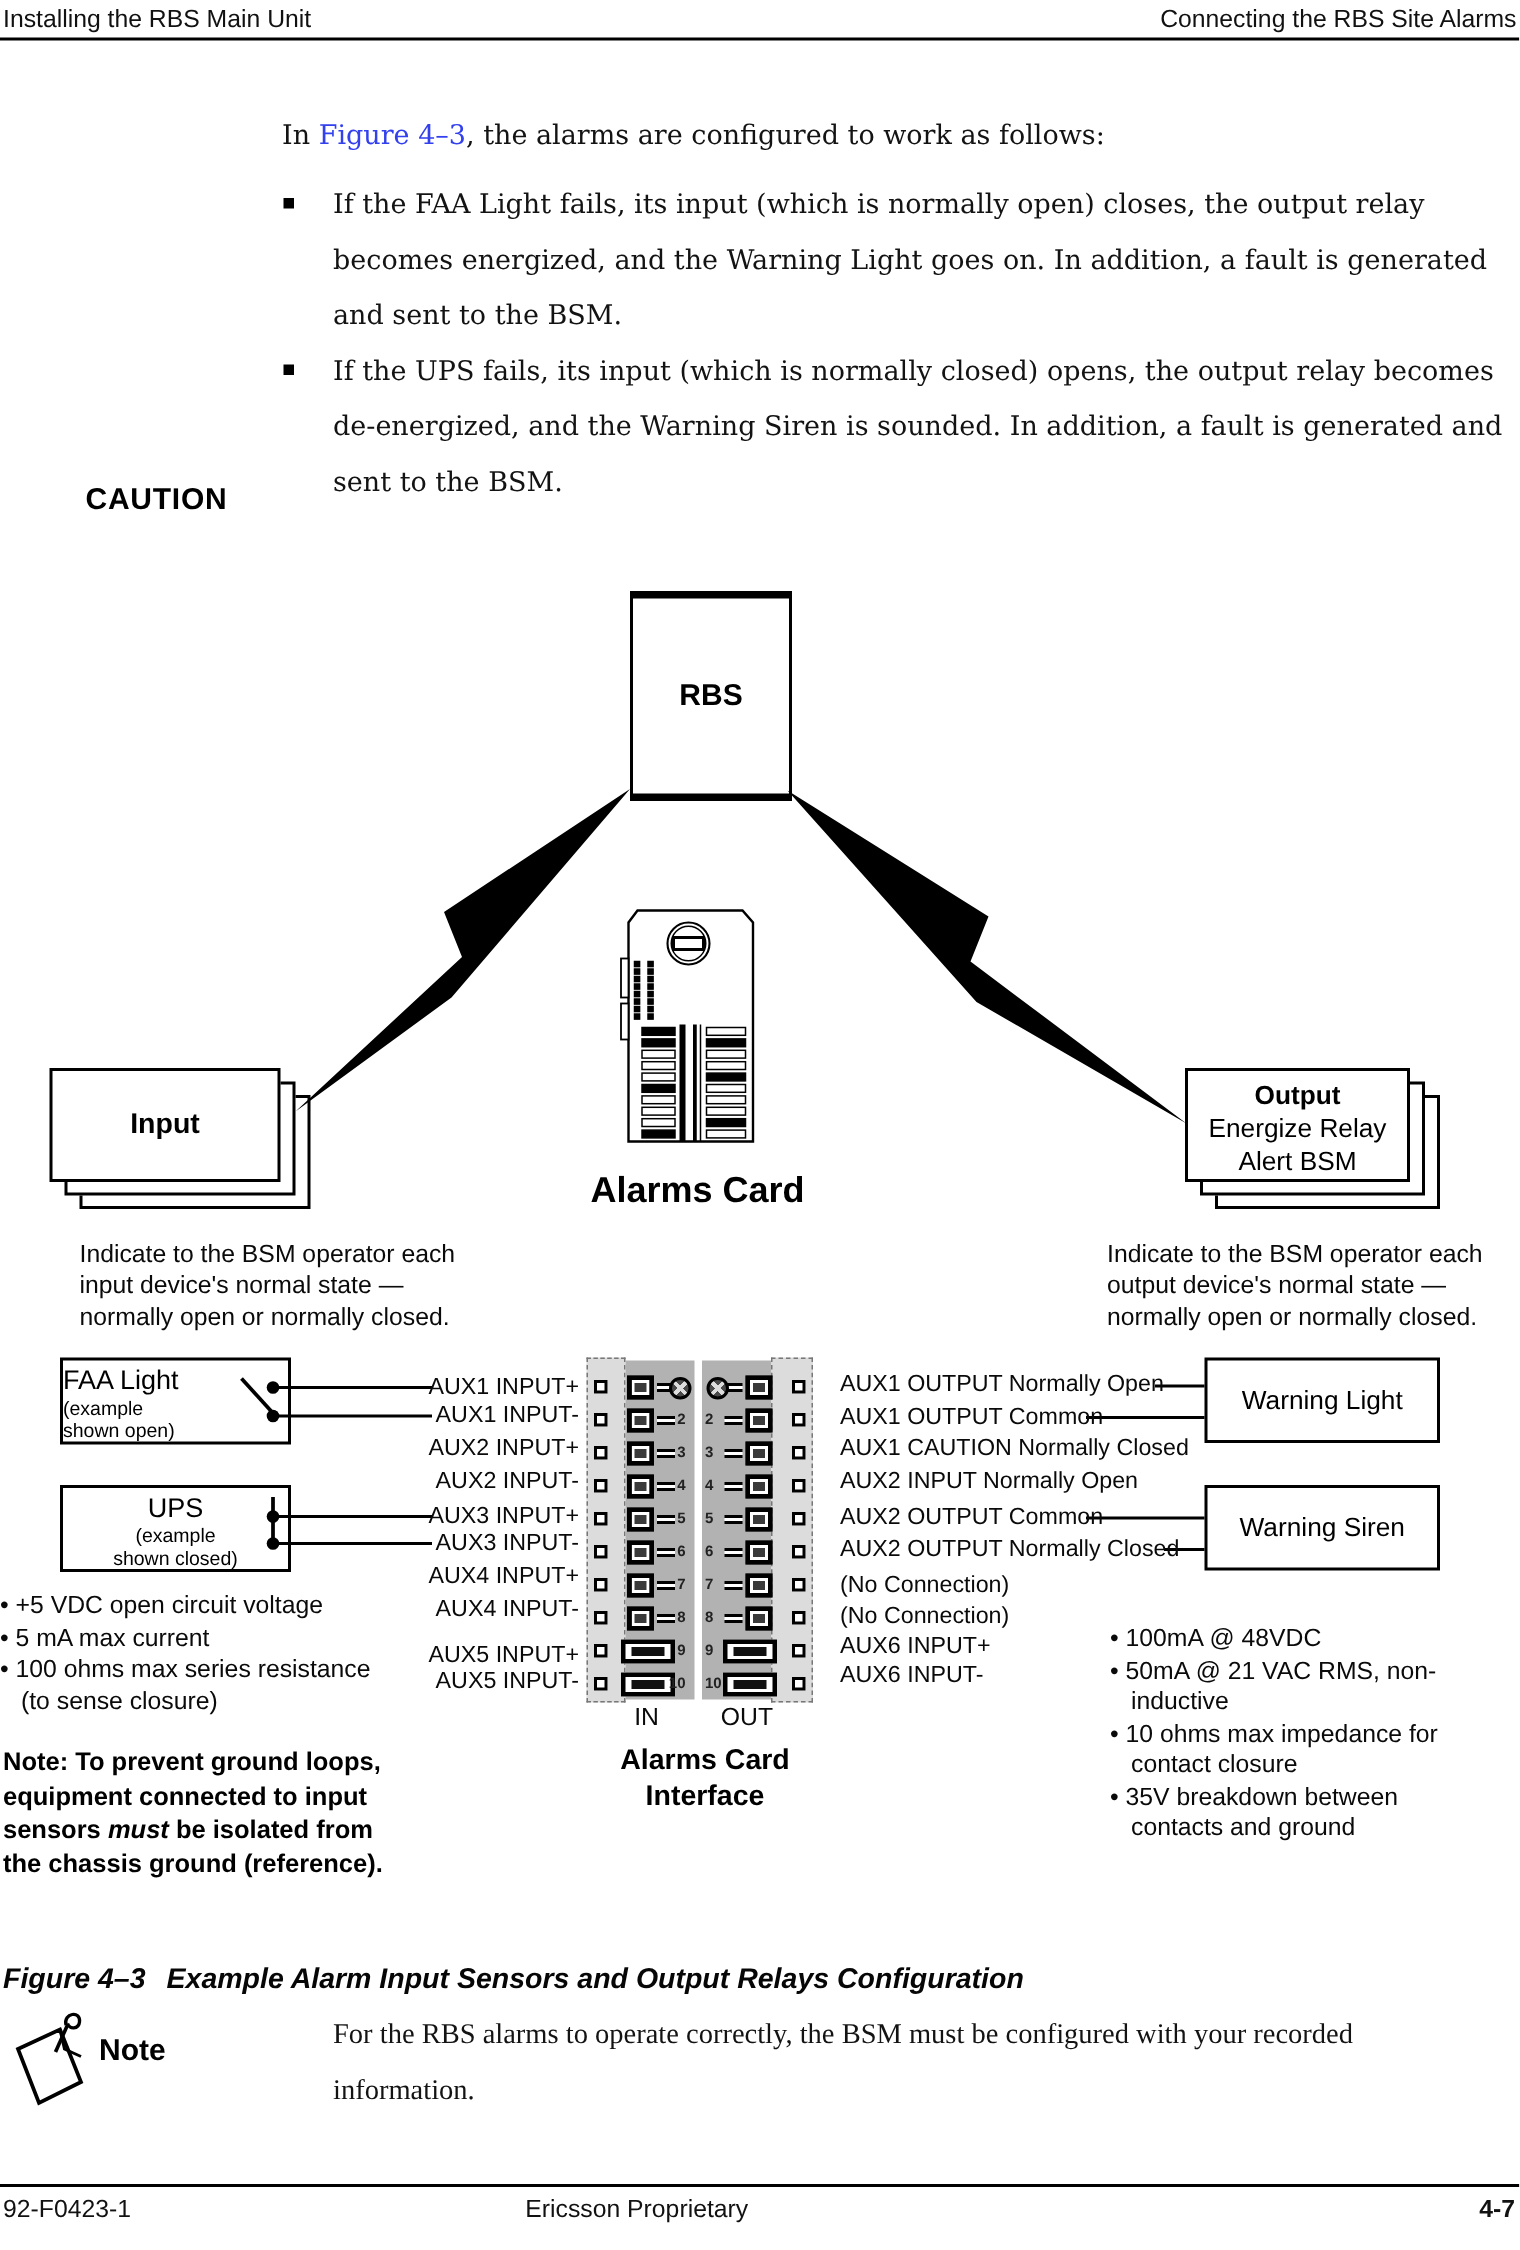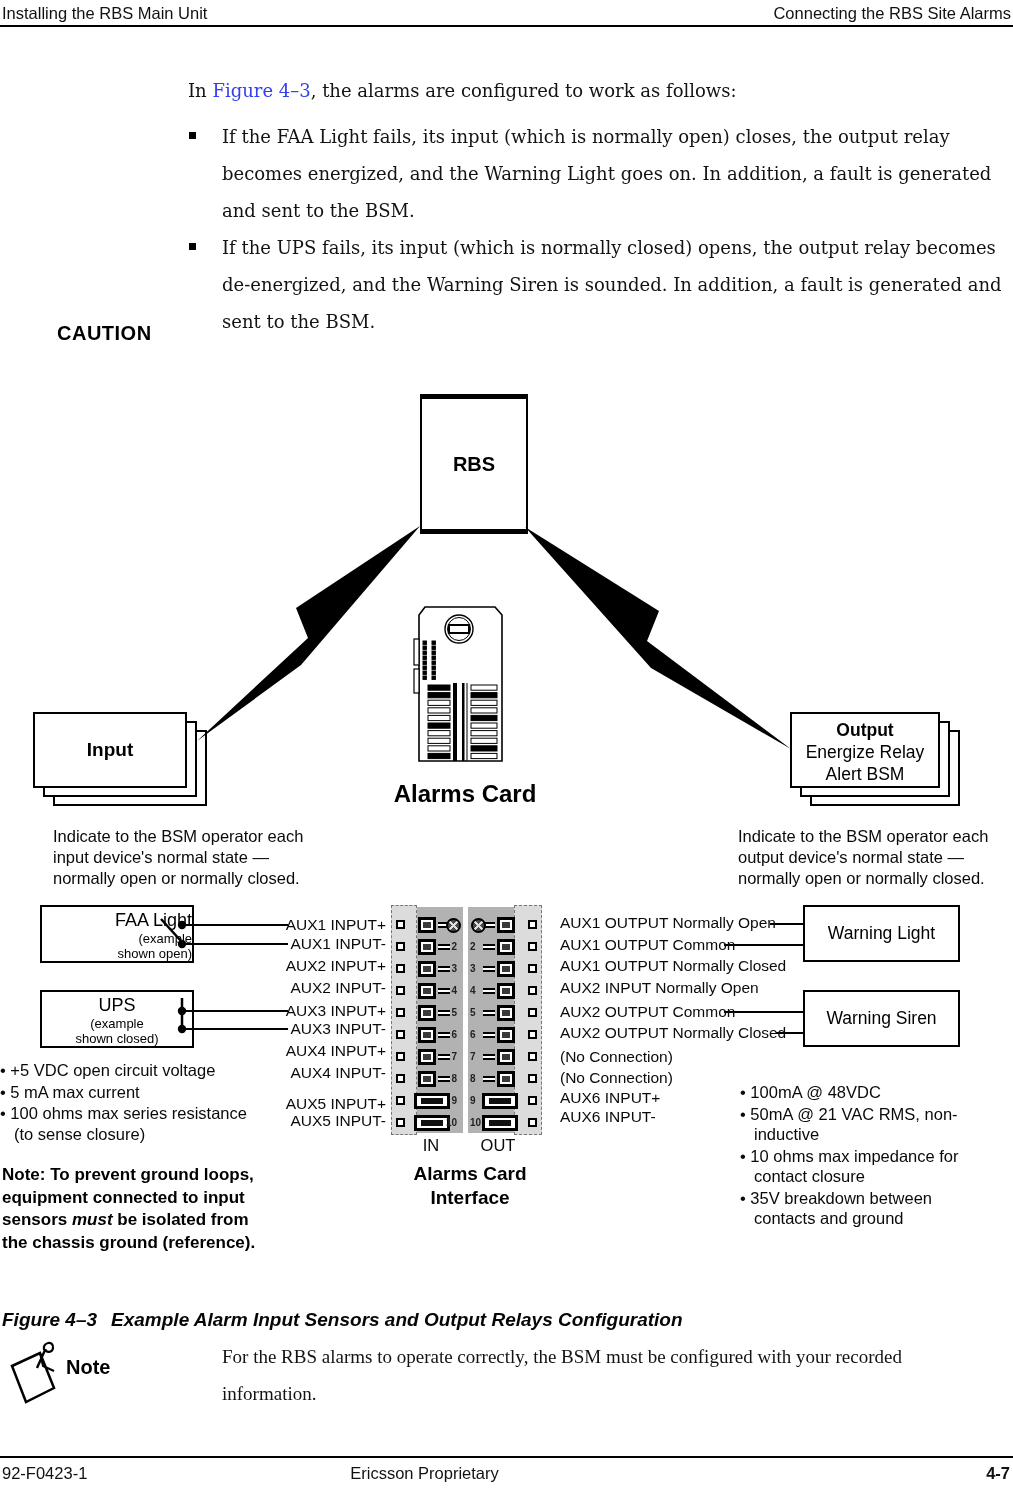--- a/index.html
+++ b/index.html
@@ -126,21 +126,21 @@
         <rect x="27" y="63" width="3.4" height="3.4" fill="#000" stroke="#000" stroke-width="1"></rect>
         <rect x="27" y="68" width="3.4" height="3.4" fill="#000" stroke="#000" stroke-width="1"></rect>
         <rect x="27" y="73" width="3.4" height="3.4" fill="#000" stroke="#000" stroke-width="1"></rect>
       </g>
   </svg>
   <div class="abs bold" style="left:380px;top:780px;width:170px;text-align:center;font-size:24px;">Alarms Card</div>
 
   <div class="abs small-note" style="left:5px;top:826px;width:268px;margin-left:48px;">Indicate to the BSM operator each input device's normal state — normally open or normally closed.</div>
   <div class="abs small-note" style="left:738px;top:826px;width:270px;">Indicate to the BSM operator each output device's normal state — normally open or normally closed.</div>
 
-  <div class="abs box" style="left:40px;top:905px;width:154px;height:58px;text-align:right;padding-left:10px;">
+  <div class="abs box" style="left:40px;top:905px;width:154px;height:58px;text-align:left;">
     <div style="font-size:18px;margin-top:3px;">FAA Light</div>
     <div style="font-size:13px;line-height:15px;">(example</div>
     <div style="font-size:13px;line-height:15px;">shown open)</div>
   </div>
   <div class="abs box" style="left:40px;top:990px;width:154px;height:58px;text-align:center;">
     <div style="font-size:18px;margin-top:3px;">UPS</div>
     <div style="font-size:13px;line-height:15px;">(example</div>
     <div style="font-size:13px;line-height:15px;">shown closed)</div>
   </div>
 
@@ -302,21 +302,21 @@
     <div class="aux-label in-col" style="top: 957px;">AUX2 INPUT+</div>
     <div class="aux-label in-col" style="top: 979px;">AUX2 INPUT-</div>
     <div class="aux-label in-col" style="top: 1002px;">AUX3 INPUT+</div>
     <div class="aux-label in-col" style="top: 1020px;">AUX3 INPUT-</div>
     <div class="aux-label in-col" style="top: 1042px;">AUX4 INPUT+</div>
     <div class="aux-label in-col" style="top: 1064px;">AUX4 INPUT-</div>
     <div class="aux-label in-col" style="top: 1095px;">AUX5 INPUT+</div>
     <div class="aux-label in-col" style="top: 1112px;">AUX5 INPUT-</div>
     <div class="aux-label out-col" style="top: 914px;">AUX1 OUTPUT Normally Open</div>
     <div class="aux-label out-col" style="top: 936px;">AUX1 OUTPUT Common</div>
-    <div class="aux-label out-col" style="top: 957px;">AUX1 OUTPUT Normally Closed</div>
+    <div class="aux-label out-col" style="top: 957px;">AUX1 CAUTION Normally Closed</div>
     <div class="aux-label out-col" style="top: 979px;">AUX2 INPUT Normally Open</div>
     <div class="aux-label out-col" style="top: 1003px;">AUX2 OUTPUT Common</div>
     <div class="aux-label out-col" style="top: 1024px;">AUX2 OUTPUT Normally Closed</div>
     <div class="aux-label out-col" style="top: 1048px;">(No Connection)</div>
     <div class="aux-label out-col" style="top: 1069px;">(No Connection)</div>
     <div class="aux-label out-col" style="top: 1089px;">AUX6 INPUT+</div>
     <div class="aux-label out-col" style="top: 1108px;">AUX6 INPUT-</div>
   </div>
 
 </body></html>

